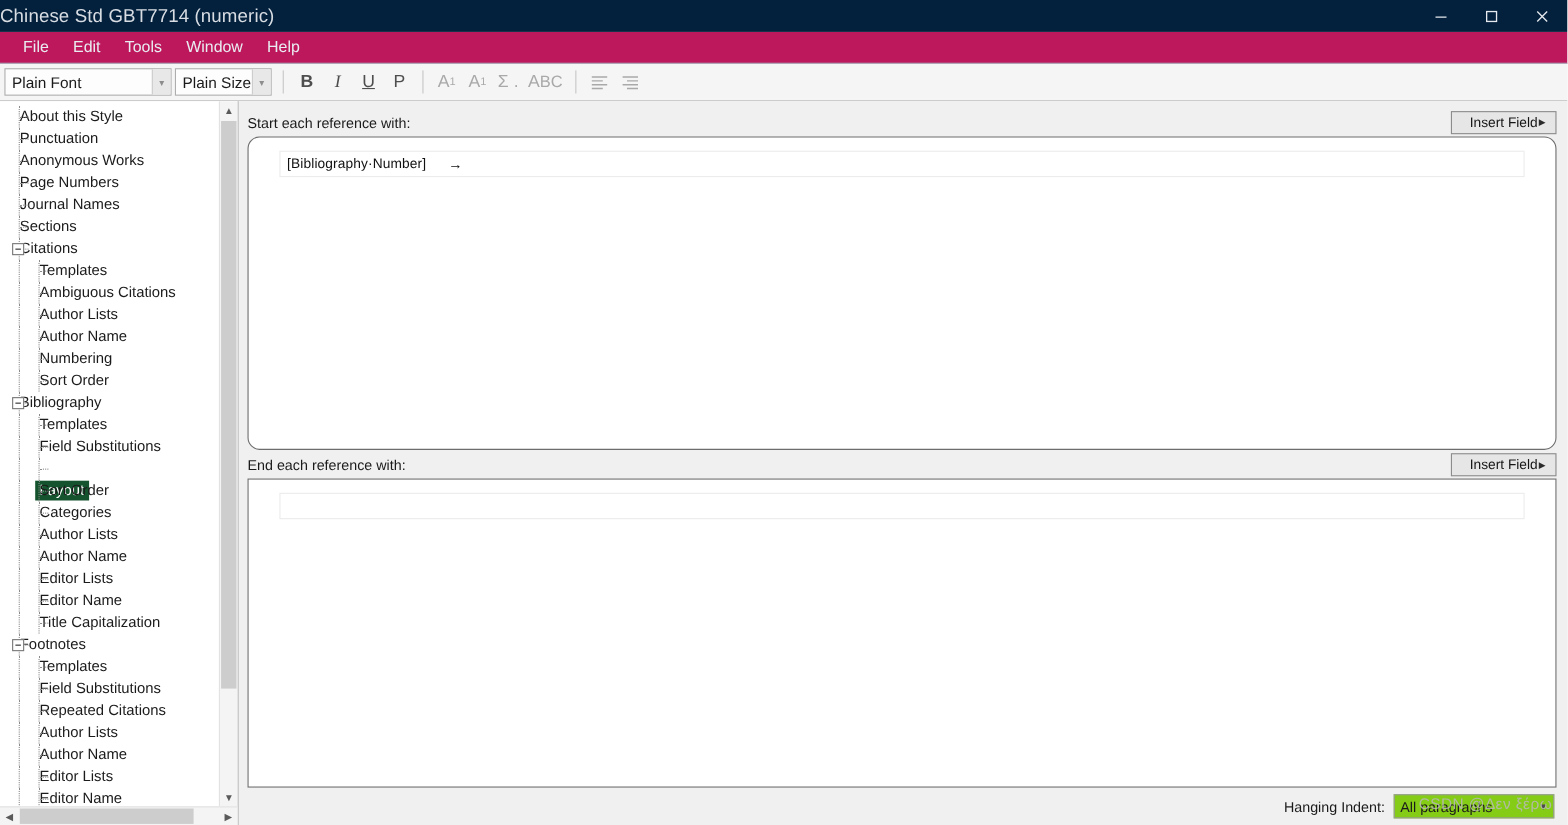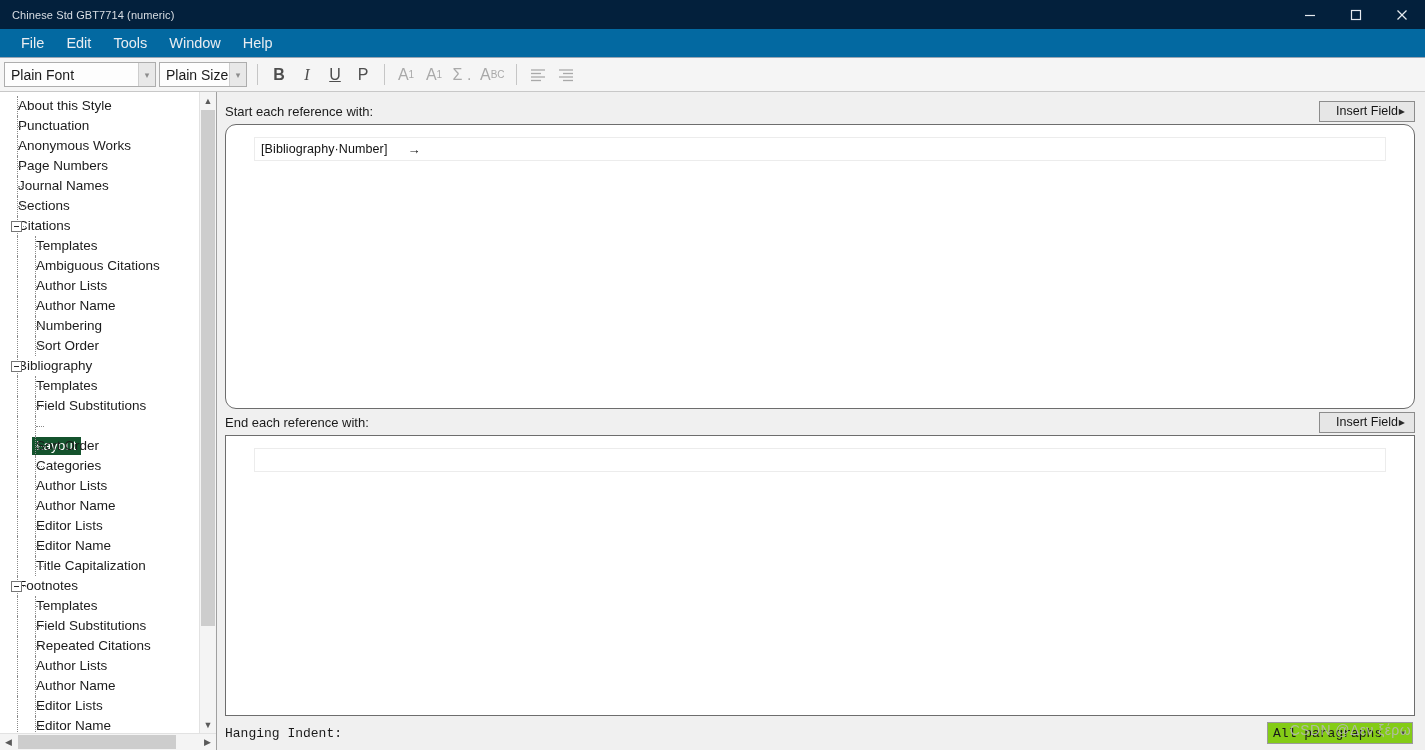--- a/index.html
+++ b/index.html
@@ -23,42 +23,41 @@
   .titlebar {
     height: 29px;
     background: #03203c;
     display: flex;
     align-items: center;
     flex: 0 0 auto;
     position: relative;
   }
   .titlebar-text {
     color: #d8dde3;
-    font-size: 11px;
-    padding-left: 12px;
+    font-size: 17px;
     letter-spacing: 0.1px;
     white-space: nowrap;
   }
   .winbtns {
     position: absolute;
     right: 0; top: 0;
     height: 29px;
     display: flex;
   }
   .winbtn {
     width: 46px; height: 29px;
     display: flex; align-items: center; justify-content: center;
     color: #e6eaee;
   }
   .winbtn svg { display: block; }
 
   
   .menubar {
     height: 29px;
-    background: #0369a1;
+    background: #be185d;
     display: flex;
     align-items: center;
     padding-left: 10px;
     flex: 0 0 auto;
     border-bottom: 1px solid #9aa6b4;
   }
   .menu-item {
     color: #e9edf1;
     font-size: 14.5px;
     padding: 3px 11px;
@@ -110,21 +109,21 @@
   .tb-btn {
     min-width: 28px; height: 27px;
     display: flex; align-items: center; justify-content: center;
     font-size: 16px;
     color: #4e4e4e;
     padding: 0 4px;
   }
   .tb-btn.dim { color: #a9a9a9; }
   .tb-btn .sup { font-size: 10px; vertical-align: super; }
   .tb-btn .sub { font-size: 10px; vertical-align: sub; }
-  .tb-btn .small-caps { font-size: 10px; }
+  .tb-btn .small-caps { font-size: 15px; }
 
   
   .body-split {
     flex: 1 1 auto;
     display: flex;
     min-height: 0;
     background: #f0f0f0;
   }
 
   
@@ -319,24 +318,23 @@
     font-size: 13px;
     color: #111111;
   }
 
   
   .footer {
     height: 34px;
     flex: 0 0 34px;
     display: flex;
     align-items: center;
-    justify-content: space-between;
+    justify-content: flex-end;
     padding-right: 2px;
     gap: 8px;
-    font-family: Liberation Mono, monospace;
   }
   .footer-label {
     font-size: 13px;
     color: #1b1b1b;
     white-space: nowrap;
   }
   .hanging-combo {
     width: 146px; height: 22px;
     border: 1px solid #9b9b9b;
     background: #84cc16;

